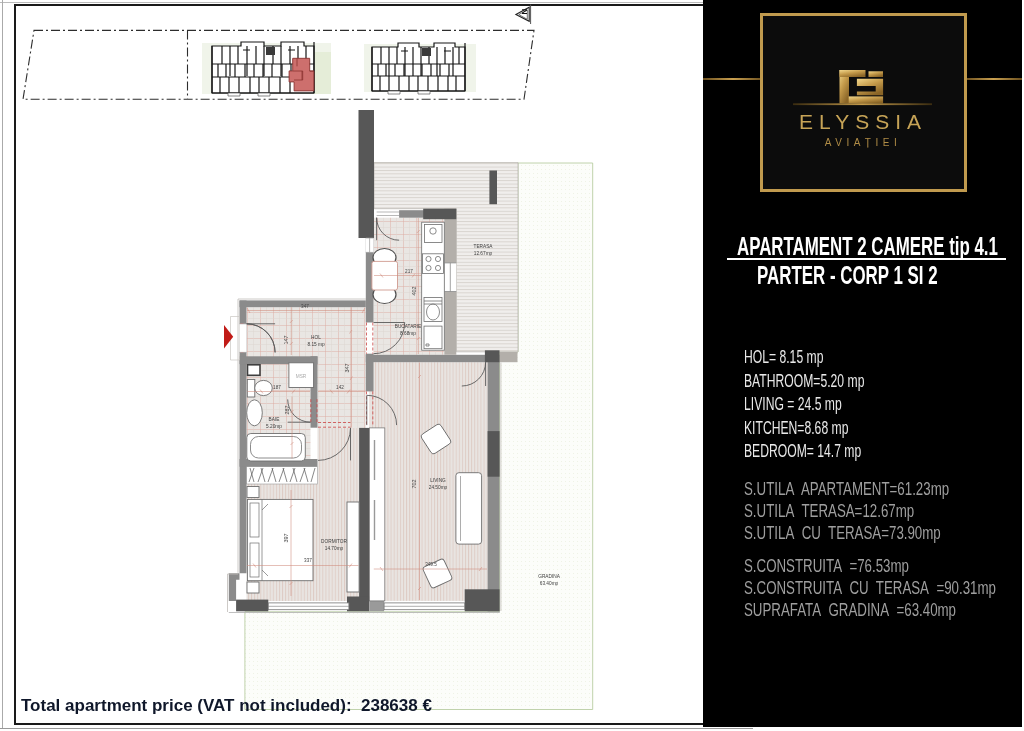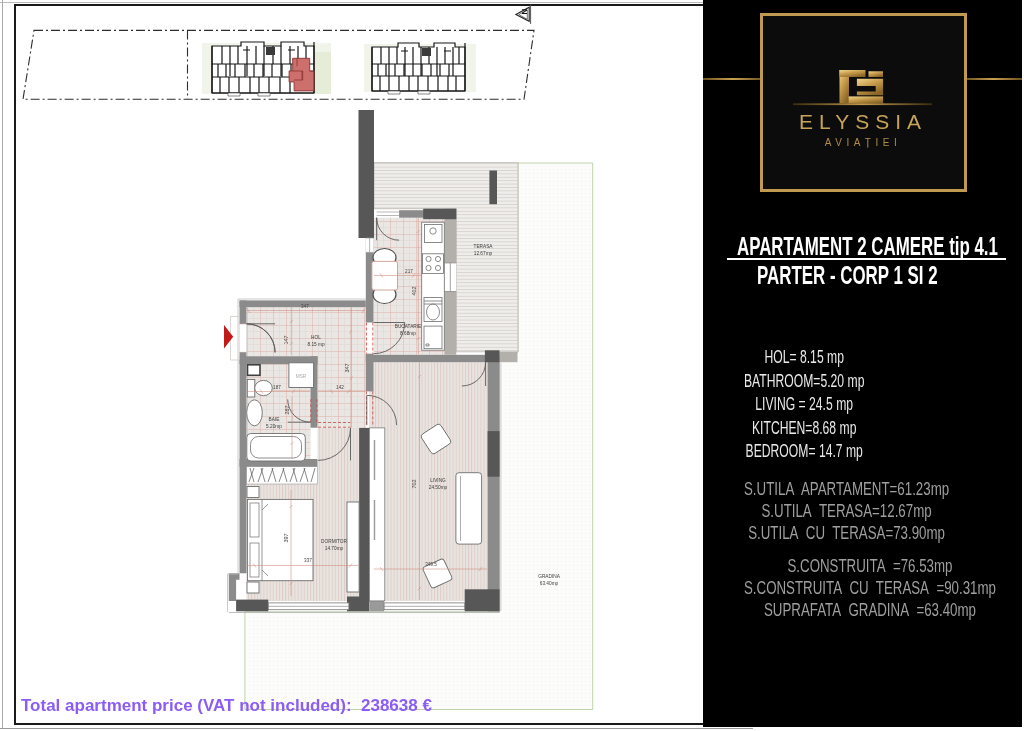--- a/index.html
+++ b/index.html
@@ -3,22 +3,22 @@
 <meta charset="utf-8">
 <style>
   html,body{margin:0;padding:0;}
   body{width:1024px;height:731px;position:relative;background:#fff;overflow:hidden;
        font-family:"Liberation Sans", sans-serif;}
   #frame{position:absolute;left:14px;top:4px;width:689px;height:721px;
          border:2px solid #1a1a1a;border-right:none;box-sizing:border-box;}
   #thinL{position:absolute;left:2px;top:0;width:1px;height:728px;background:#aaa;}
   #thinT{position:absolute;left:0;top:2px;width:703px;height:1px;background:#bbb;}
   #thinB{position:absolute;left:0;top:728px;width:753px;height:1px;background:#999;}
-  #panel{position:absolute;left:703px;top:0;width:319px;height:727px;background:#000;text-align:center;}
-  #price{position:absolute;left:21px;top:696px;color:#8b5cf6;font-size:17px;font-weight:bold;z-index:6;}
+  #panel{position:absolute;left:703px;top:0;width:319px;height:727px;background:#000;}
+  #price{position:absolute;left:21px;top:696px;color:#0f172a;font-size:17px;font-weight:bold;z-index:6;}
   
   .goldline{position:absolute;height:2px;background:linear-gradient(90deg,#6b4f1e,#c9a050,#6b4f1e);}
   #logobox{position:absolute;left:57px;top:13px;width:207px;height:179px;
            border:3px solid #c09a4e;background:#0c0c0c;box-sizing:border-box;}
   #title1{position:absolute;top:233px;left:34px;color:#fff;font-weight:bold;line-height:26px;
           font-size:26px;transform:scaleX(0.649);transform-origin:0 0;white-space:nowrap;}
   #underline1{position:absolute;left:24px;top:258px;width:279px;height:1.6px;background:#fff;}
   #title2{position:absolute;top:262px;left:54px;color:#fff;font-weight:bold;line-height:26px;
           font-size:26px;transform:scaleX(0.650);transform-origin:0 0;white-space:nowrap;}
   .rtext{position:absolute;left:41px;white-space:nowrap;transform-origin:0 0;}

